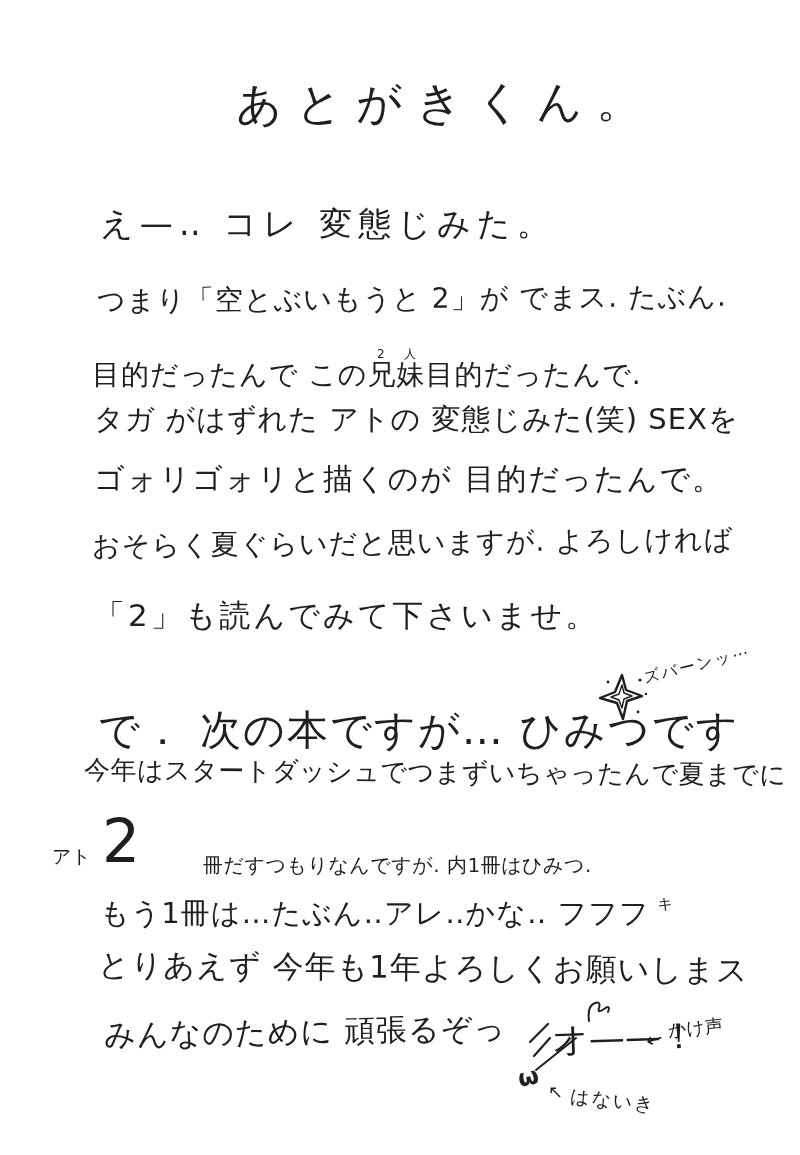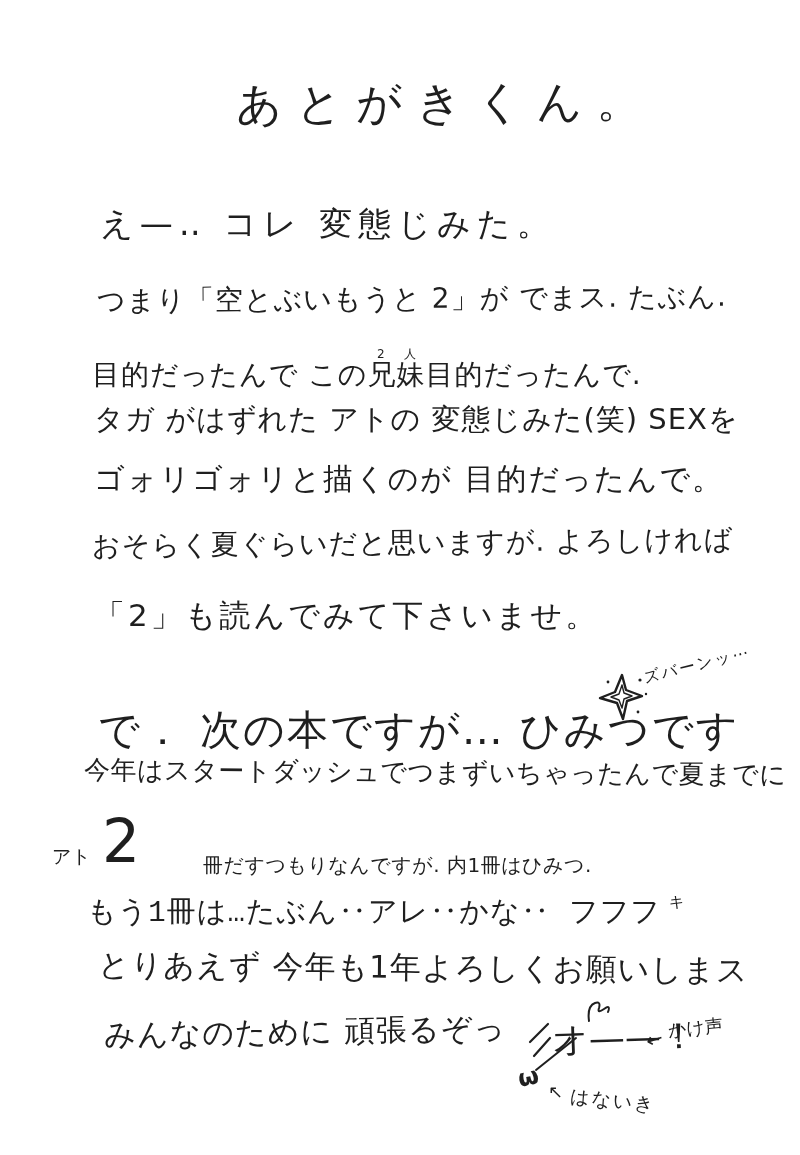--- a/index.html
+++ b/index.html
@@ -33,21 +33,21 @@
   .l3  { left: 92px;  top: 348px; font-size: 28px; letter-spacing: 1px; }
   .l4  { left: 94px;  top: 404px; font-size: 29px; letter-spacing: 1px; }
   .l5  { left: 94px;  top: 462px; font-size: 30px; letter-spacing: 2px; }
   .l6  { left: 92px;  top: 528px; font-size: 28px; letter-spacing: 1px; transform: rotate(-0.6deg); }
   .l7  { left: 94px;  top: 598px; font-size: 31px; letter-spacing: 3px; }
   .l8  { left: 98px;  top: 670px; font-size: 41px; letter-spacing: 2px; margin-top: 38px; }
   .l9  { left: 84px;  top: 758px; font-size: 26px; letter-spacing: 0.5px; transform: rotate(0.4deg); }
   .l10-pre  { left: 52px;  top: 846px; font-size: 19px; }
   .l10-big  { left: 102px; top: 808px; font-size: 60px; }
   .l10-rest { left: 160px; top: 854px; font-size: 20px; letter-spacing: 0.5px; margin-left: 43px; }
-  .l11 { left: 87px;  top: 896px; font-size: 29px; letter-spacing: 1px; font-family: Liberation Mono, monospace; }
+  .l11 { left: 100px;  top: 896px; font-size: 29px; letter-spacing: 1px; }
   .l11-mark { font-size: 15px; vertical-align: 14px; letter-spacing: 0; margin-left: 8px; }
   .l12 { left: 98px;  top: 950px; font-size: 31px; letter-spacing: 1px; transform: rotate(0.5deg); }
   .l13 { left: 104px; top: 1014px; font-size: 31px; letter-spacing: 1px; transform: rotate(-1deg); }
   .shout { left: 552px; top: 1018px; font-size: 36px; letter-spacing: 0; transform: rotate(-2deg); }
   .sfx-zubaan { left: 642px; top: 656px; font-size: 16px; letter-spacing: 2px; transform: rotate(-14deg); }
   .kakegoe-arrow { left: 646px; top: 1028px; font-size: 20px; transform: rotate(-18deg); }
   .kakegoe-label { left: 668px; top: 1018px; font-size: 18px; transform: rotate(-6deg); }
   .hanaiki-doodle { left: 518px; top: 1064px; font-size: 24px; transform: rotate(-12deg); font-weight: bold; }
   .hanaiki-arrow  { left: 548px; top: 1082px; font-size: 18px; }
   .hanaiki-label  { left: 570px; top: 1090px; font-size: 19px; transform: rotate(6deg); letter-spacing: 2px; }

